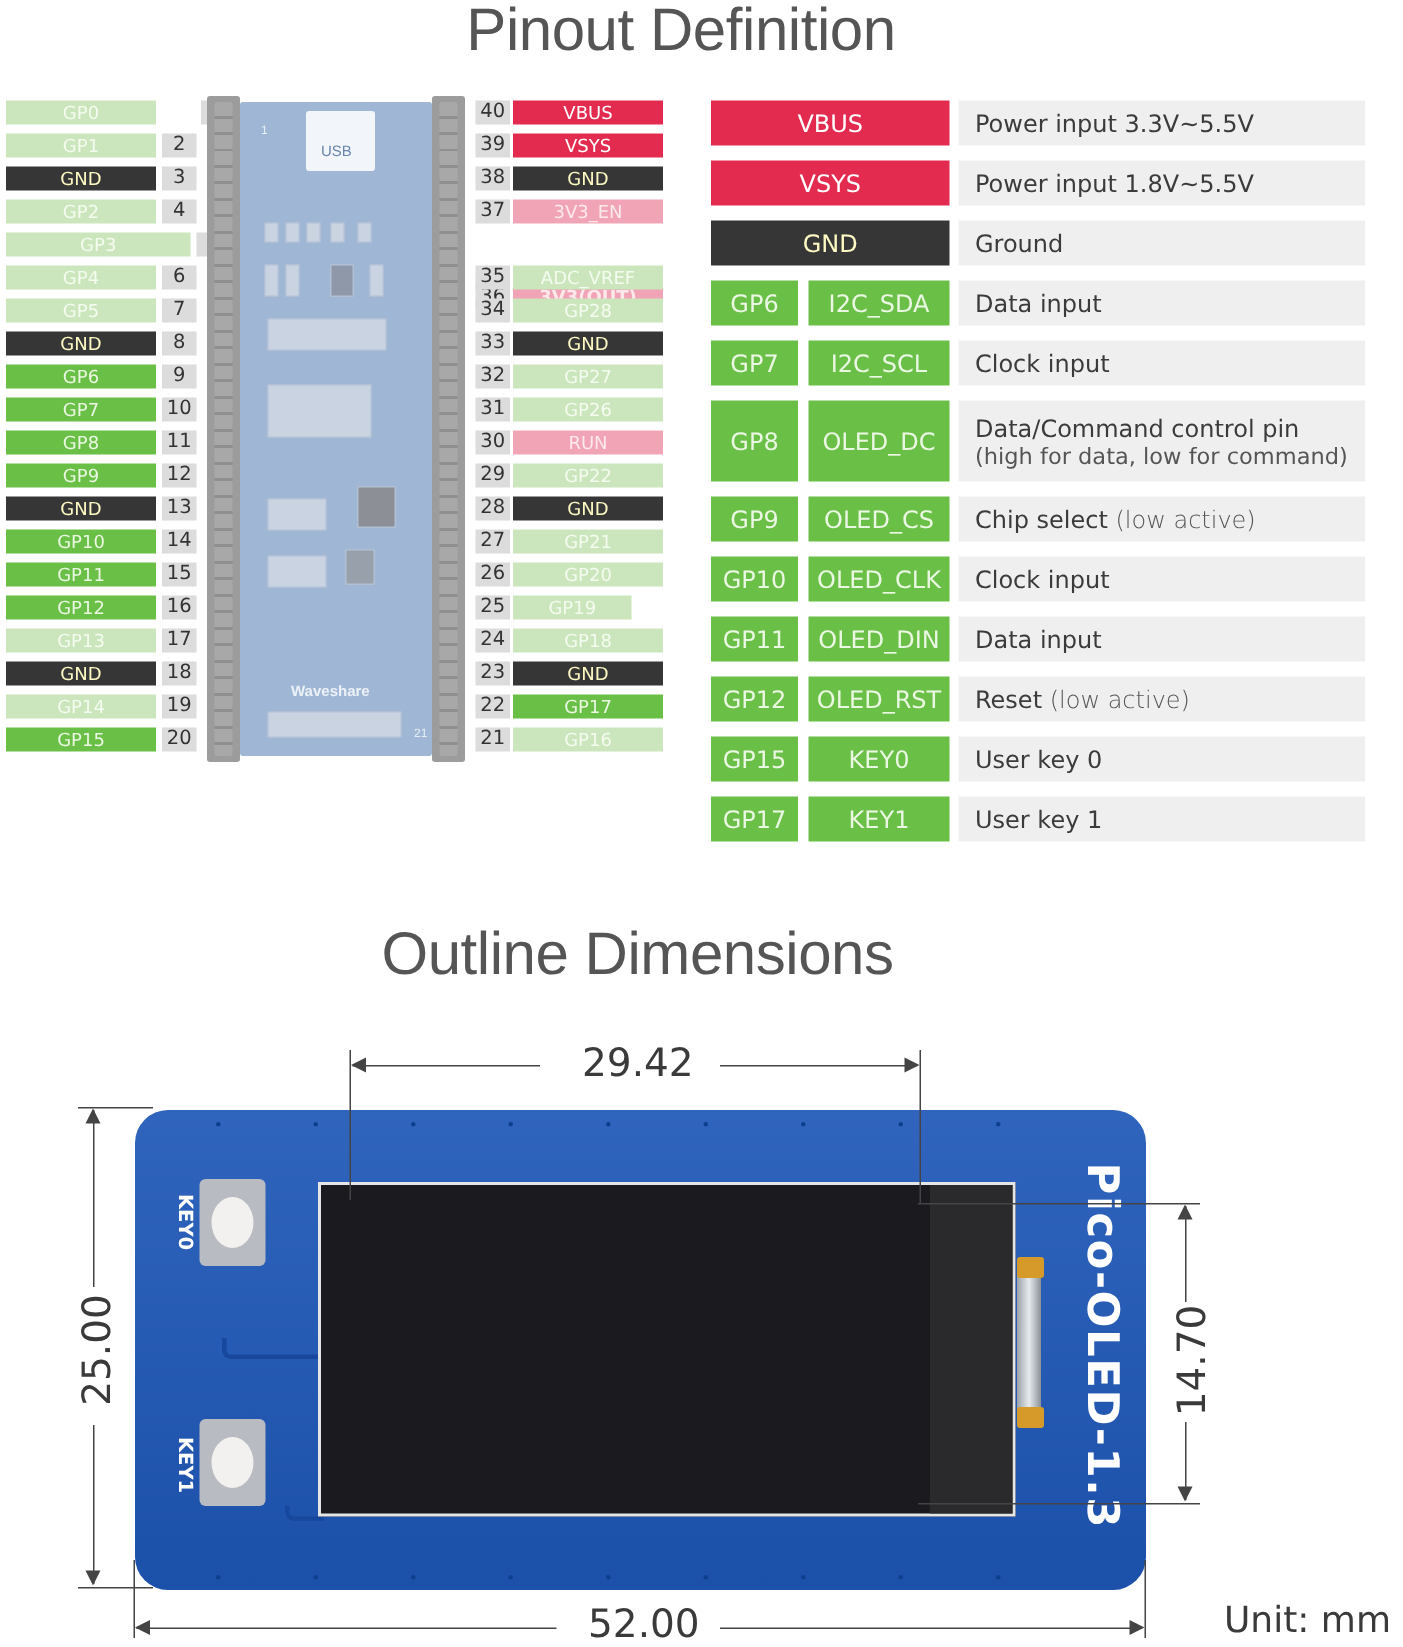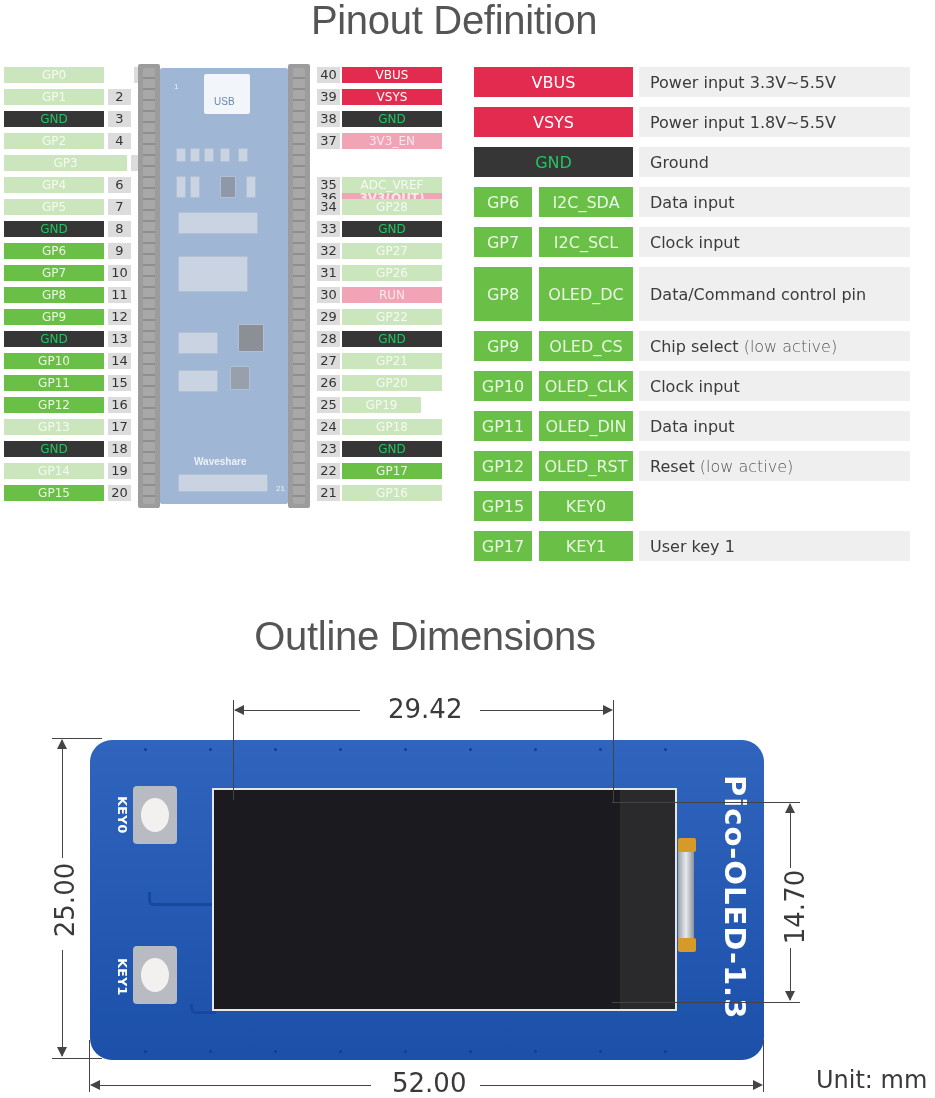--- a/index.html
+++ b/index.html
@@ -5,21 +5,21 @@
   * { box-sizing: border-box; margin: 0; padding: 0; }
   body { width: 935px; height: 1098px; background: #ffffff; position: relative; overflow: hidden;
          font-family: "Liberation Sans", sans-serif; color: #3a3a3a; }
   .abs { position: absolute; }
   .title { position: absolute; font-family: "Liberation Sans", sans-serif; font-size: 40px; color: #555555; text-align: center; white-space: nowrap; letter-spacing: -0.3px; }
 
   
   .pin-row { position: absolute; height: 16px; display: flex; align-items: center; }
   .pin-label { height: 16px; line-height: 16px; text-align: center; font-size: 12px; font-family: "DejaVu Sans", sans-serif; font-weight: 500; }
   .pin-num { width: 23px; height: 16px; line-height: 16px; text-align: center; font-size: 13px; background: #dcdcdc; color: #333; font-family: "DejaVu Sans", sans-serif; }
-  .c-gnd { background: #363636; color: #22c55e; }
+  .c-gnd { background: #363636; color: #fef9c3; }
   .c-gp-active { background: #6abf46; color: #eaf7e2; }
   .c-gp-idle { background: #cbe6bd; color: #f4fbef; }
   .c-power { background: #e22b4f; color: #ffffff; }
   .c-pink { background: #f1a4b5; color: #fde8ec; }
 
   
   .pico-board { position: absolute; left: 138px; top: 64px; width: 172px; height: 444px; }
   .pico-header { position: absolute; top: 0; width: 22px; height: 444px; background: #9c9c9c; border-radius: 2px; }
   .pico-header::after { content: ""; position: absolute; inset: 4px 5px; background: repeating-linear-gradient(#a8a8a8 0 9px, #8f8f8f 9px 11px); border-radius: 2px; }
   .pico-pcb { position: absolute; left: 22px; top: 4px; width: 128px; height: 436px; background: #9fb7d4; border-radius: 2px; }
@@ -290,20 +290,21 @@
       <div class="tcell c-gp-active" style="left:65px; width:94px;">I2C_SCL</div>
       <div class="tdesc">
         <div><span>Clock input</span><span class="sub"></span></div>
       </div>
     </div>
     <div class="trow" style="top: 267px; height: 54px;">
       <div class="tcell c-gp-active" style="left:0; width:58px;">GP8</div>
       <div class="tcell c-gp-active" style="left:65px; width:94px;">OLED_DC</div>
       <div class="tdesc">
         <div><span>Data/Command control pin</span><span class="sub"></span></div>
+        <div class="line2">(high for data, low for command)</div>
       </div>
     </div>
     <div class="trow" style="top: 331px; height: 30px;">
       <div class="tcell c-gp-active" style="left:0; width:58px;">GP9</div>
       <div class="tcell c-gp-active" style="left:65px; width:94px;">OLED_CS</div>
       <div class="tdesc">
         <div><span>Chip select</span><span class="sub"> (low active)</span></div>
       </div>
     </div>
     <div class="trow" style="top: 371px; height: 30px;">
@@ -323,20 +324,23 @@
     <div class="trow" style="top: 451px; height: 30px;">
       <div class="tcell c-gp-active" style="left:0; width:58px;">GP12</div>
       <div class="tcell c-gp-active" style="left:65px; width:94px;">OLED_RST</div>
       <div class="tdesc">
         <div><span>Reset</span><span class="sub"> (low active)</span></div>
       </div>
     </div>
     <div class="trow" style="top: 491px; height: 30px;">
       <div class="tcell c-gp-active" style="left:0; width:58px;">GP15</div>
       <div class="tcell c-gp-active" style="left:65px; width:94px;">KEY0</div>
+      <div class="tdesc">
+        <div><span>User key 0</span><span class="sub"></span></div>
+      </div>
     </div>
     <div class="trow" style="top: 531px; height: 30px;">
       <div class="tcell c-gp-active" style="left:0; width:58px;">GP17</div>
       <div class="tcell c-gp-active" style="left:65px; width:94px;">KEY1</div>
       <div class="tdesc">
         <div><span>User key 1</span><span class="sub"></span></div>
       </div>
     </div>
   </div>
 

